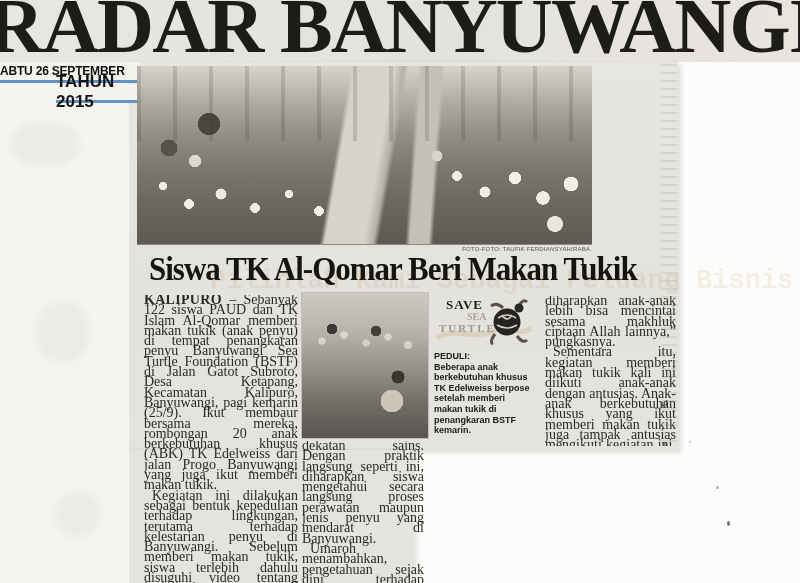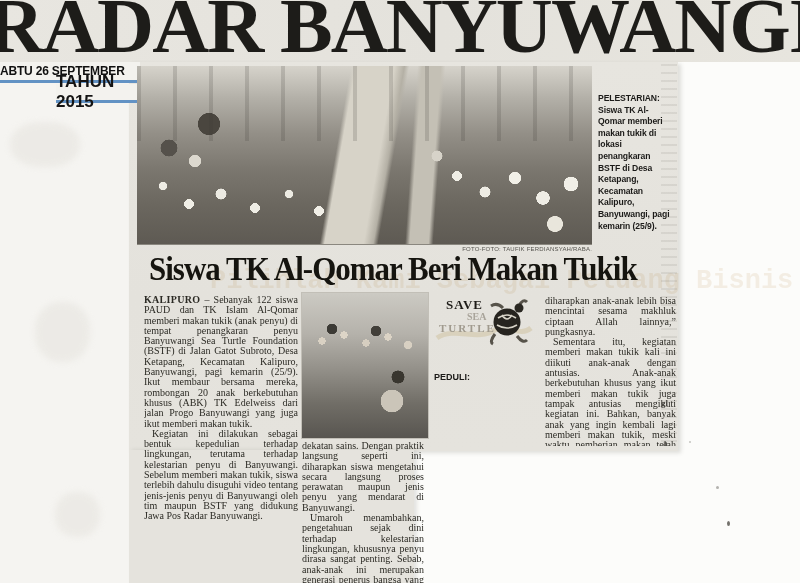--- a/index.html
+++ b/index.html
@@ -69,35 +69,35 @@
       radial-gradient(circle 7px at 106px 52px,#d8d0c2 60%,transparent 62%),
       radial-gradient(circle 8px at 30px 36px,#3c3a35 64%,transparent 66%),
       radial-gradient(circle 8px at 74px 38px,#423f39 64%,transparent 66%),
       radial-gradient(circle 18px at 90px 108px,#cbc5b9 62%,transparent 64%),
       radial-gradient(circle 10px at 96px 84px,#39362f 64%,transparent 66%),
       linear-gradient(180deg,#cccac3 0%,#b5b2ab 28%,#94918a 52%,#716e67 76%,#585550 100%);}
 
   
   .cap{position:absolute;font-family:"Liberation Sans",sans-serif;font-weight:bold;color:#1b1a18;}
   .cap-right{left:598px;top:93px;width:76px;font-size:8.6px;line-height:11.6px;letter-spacing:-.1px;}
-  .cap-inset{left:434px;top:351px;width:98px;font-size:9px;line-height:10.6px;margin-top:21px;}
+  .cap-inset{left:434px;top:351px;width:98px;font-size:9px;line-height:10.6px;}
   .cap-label{display:block;}
   .credit{position:absolute;left:392px;top:246px;width:200px;text-align:right;
     font-family:"Liberation Sans",sans-serif;font-size:6px;color:#55534e;letter-spacing:.2px;}
 
   
   .headline{position:absolute;left:149px;top:250px;margin:0;white-space:nowrap;
     font-family:"Liberation Serif",serif;font-weight:bold;font-size:31px;letter-spacing:-1px;
     color:#15140f;transform:scaleY(1.08);transform-origin:top left;}
   .ghost-line{position:absolute;left:210px;top:266px;white-space:nowrap;
     font-family:Liberation Mono, monospace;font-weight:bold;font-size:27px;
     color:#a16207;opacity:.09;}
 
   
-  .coltext{position:absolute;font-family:"Liberation Serif",serif;font-size:10px;
+  .coltext{position:absolute;font-family:"Liberation Serif",serif;font-size:14px;
     line-height:10.3px;color:#2b2a24;text-align:justify;overflow:hidden;}
   .coltext p{margin:0;text-indent:8px;}
   .coltext p.first{text-indent:0;}
   .col1{left:144px;top:295px;width:154px;height:288px;}
   .col2{left:302px;top:441px;width:122px;height:142px;}
   .col3{left:537px;top:296px;width:131px;height:150px;margin-left:8px;}
   .lead{letter-spacing:.3px;}
 
   
   .logo{position:absolute;left:433px;top:294px;}
@@ -122,24 +122,20 @@
   </div>
   <div class="band band-body"></div>
   <div class="band band-tail"></div>
 
   <div class="masthead-title">RADAR BANYUWANGI</div>
 
   <div class="date-line">ABTU 26 SEPTEMBER</div>
   <div class="year-line">TAHUN 2015</div>
 
   <div class="photo-main"></div>
-  <div class="cap cap-right">
-    <span class="cap-label">PELESTARIAN:</span>
-    <span>Siswa TK Al-Qomar memberi makan tukik di lokasi penangkaran BSTF di Desa Ketapang, Kecamatan Kalipuro, Banyuwangi, pagi kemarin (25/9).</span>
-  </div>
   <div class="credit">FOTO-FOTO: TAUFIK FERDIANSYAH/RABA.</div>
 
   <div class="ghost-line">Pilihlah Kami Sebagai Peluang Bisnis Anda</div>
   <h1 class="headline">Siswa TK Al-Qomar Beri Makan Tukik</h1>
 
   <div class="coltext col1">
     <p class="first"><b class="lead">KALIPURO</b><span> – Sebanyak 122 siswa PAUD dan TK Islam Al-Qomar memberi makan tukik (anak penyu) di tempat penangkaran penyu Banyuwangi Sea Turtle Foundation (BSTF) di Jalan Gatot Subroto, Desa Ketapang, Kecamatan Kalipuro, Banyuwangi, pagi kemarin (25/9). Ikut membaur bersama mereka, rombongan 20 anak berkebutuhan khusus (ABK) TK Edelweiss dari jalan Progo Banyuwangi yang juga ikut memberi makan tukik.</span></p>
     <p>Kegiatan ini dilakukan sebagai bentuk kepedulian terhadap lingkungan, terutama terhadap kelestarian penyu di Banyuwangi. Sebelum memberi makan tukik, siswa terlebih dahulu disuguhi video tentang jenis-jenis penyu di Banyuwangi oleh tim maupun BSTF yang didukung Jawa Pos Radar Banyuwangi.</p>
   </div>
 
@@ -151,20 +147,21 @@
       <circle cx="86" cy="14" r="4.5" fill="#2a2822"></circle>
       <circle cx="74" cy="28" r="13.5" fill="#26241f"></circle>
       <path d="M65 24 Q74 18 83 24 M64 31 Q74 37 84 31 M69 21 Q74 29 79 21" stroke="#d8d4c8" stroke-width="1.6" fill="none"></path>
     </g>
     <text x="13" y="15" font-family="Liberation Serif, serif" font-weight="bold" font-size="13" letter-spacing="1" fill="#1d1b17">SAVE</text>
     <text x="34" y="26" font-family="Liberation Serif, serif" font-weight="bold" font-size="10" fill="#a9a49a">SEA</text>
     <text x="6" y="38" font-family="Liberation Serif, serif" font-weight="bold" font-size="11" letter-spacing="2" fill="#a09a8e">TURTLE</text>
   </svg>
   <div class="cap cap-inset">
     <span class="cap-label">PEDULI:</span>
+    <span>Beberapa anak berkebutuhan khusus TK Edelweiss berpose setelah memberi makan tukik di penangkaran BSTF kemarin.</span>
   </div>
 
   <div class="coltext col2">
     <p class="first">dekatan sains. Dengan praktik langsung seperti ini, diharapkan siswa mengetahui secara langsung proses perawatan maupun jenis penyu yang mendarat di Banyuwangi.</p>
     <p>Umaroh menambahkan, pengetahuan sejak dini terhadap kelestarian lingkungan, khususnya penyu dirasa sangat penting. Sebab, anak-anak ini merupakan generasi penerus bangsa yang yang peduli lingkungan utamanya penyu. “Selain untuk ilmu pengetahuan, dengan memberi makan tukik ini</p>
   </div>
 
   <div class="coltext col3">
     <p class="first">diharapkan anak-anak lebih bisa mencintai sesama makhluk ciptaan Allah lainnya,” pungkasnya.</p>
     <p><span>Sementara itu, kegiatan memberi makan tukik kali ini diikuti anak-anak dengan antusias. Anak-anak berkebutuhan khusus yang ikut memberi makan tukik juga tampak antusias mengikuti kegiatan ini. Bahkan, banyak anak yang ingin kembali lagi memberi makan tukik, meski waktu pemberian makan telah usai pagi itu. </span></p>

